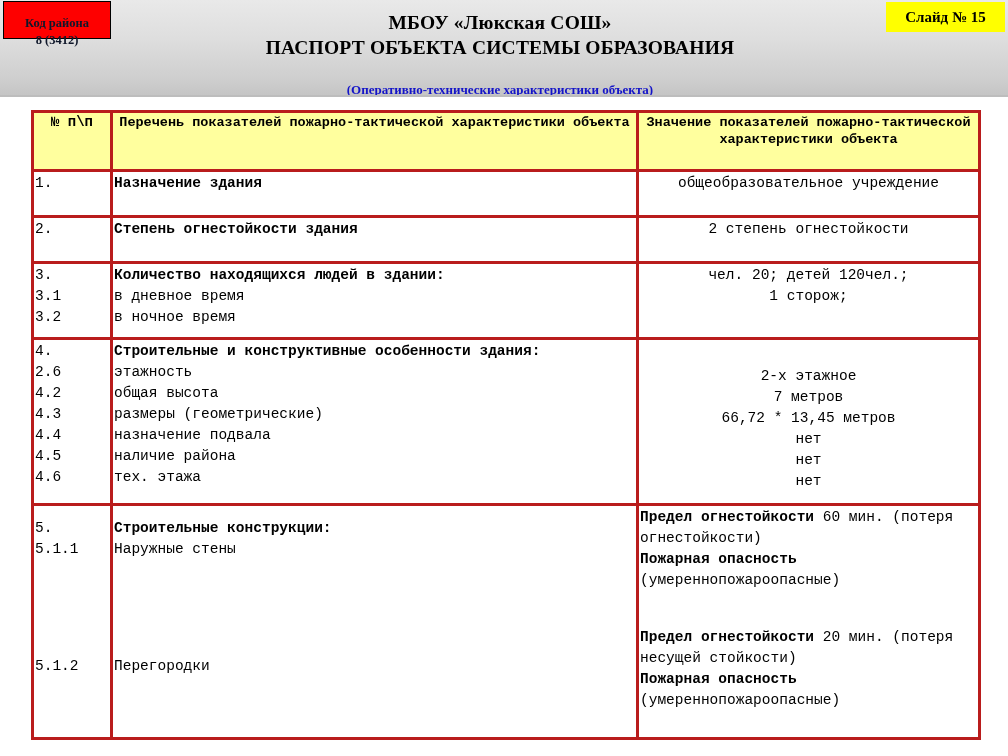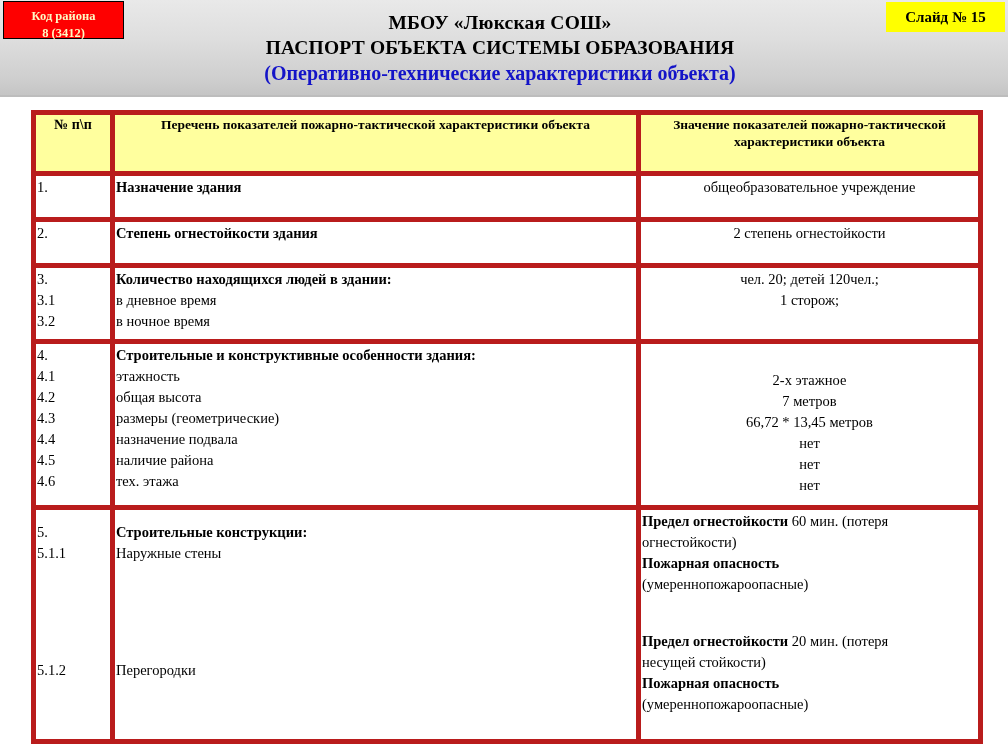--- a/index.html
+++ b/index.html
@@ -28,31 +28,31 @@
     position: absolute;
     left: 0; top: 95px;
     width: 1008px;
     height: 2px;
     background: #bdbdbd;
   }
 
   #district-code {
     position: absolute;
     left: 3px; top: 1px;
-    width: 121px;
+    width: 108px;
     height: 38px;
     background: #fe0000;
     border: 1px solid #000000;
     box-sizing: border-box;
     text-align: center;
     font-weight: bold;
     font-size: 12.5px;
     line-height: 17px;
-    padding-top: 6px;
-    color: #fef9c3;
+    padding-top: 13px;
+    color: #0f172a;
   }
 
   #slide-badge {
     position: absolute;
     left: 886px; top: 2px;
     width: 119px;
     height: 30px;
     background: #ffff00;
     text-align: center;
     font-weight: bold;
@@ -69,38 +69,40 @@
   }
   .title-line {
     font-weight: bold;
     font-size: 19.5px;
     line-height: 25px;
     color: #000000;
     letter-spacing: 0.2px;
   }
   .title-sub {
     font-weight: bold;
-    font-size: 20px;
+    font-size: 13px;
     line-height: 27px;
     color: #1414c8;
+    margin-top: 16px;
   }
 
   
   #doc-table {
     position: absolute;
     left: 31px;
     top: 110px;
     width: 947px;
     border-collapse: collapse;
     table-layout: fixed;
   }
   #doc-table td, #doc-table th {
-    border: 5px solid #b91c1c;
+    border: 3px solid #b91c1c;
     vertical-align: top;
     padding: 1px;
+    font-family: Liberation Mono, monospace;
   }
   col.c-num   { width: 79px; }
   col.c-name  { width: 526px; }
   col.c-value { width: 342px; }
 
   thead td {
     background: #ffff9e;
     text-align: center;
     vertical-align: middle;
     font-weight: bold;
@@ -198,21 +200,21 @@
       </td>
       <td class="value">
         <span class="line">чел. 20; детей 120чел.;</span>
         <span class="line">1 сторож;</span>
       </td>
     </tr>
 
     <tr style="height:166px;">
       <td class="num">
         <span class="line">4.</span>
-        <span class="line">4.1</span>
+        <span class="line">2.6</span>
         <span class="line">4.2</span>
         <span class="line">4.3</span>
         <span class="line">4.4</span>
         <span class="line">4.5</span>
         <span class="line">4.6</span>
       </td>
       <td class="name">
         <span class="line b">Строительные и конструктивные особенности здания:</span>
         <span class="line">этажность</span>
         <span class="line">общая высота</span>

